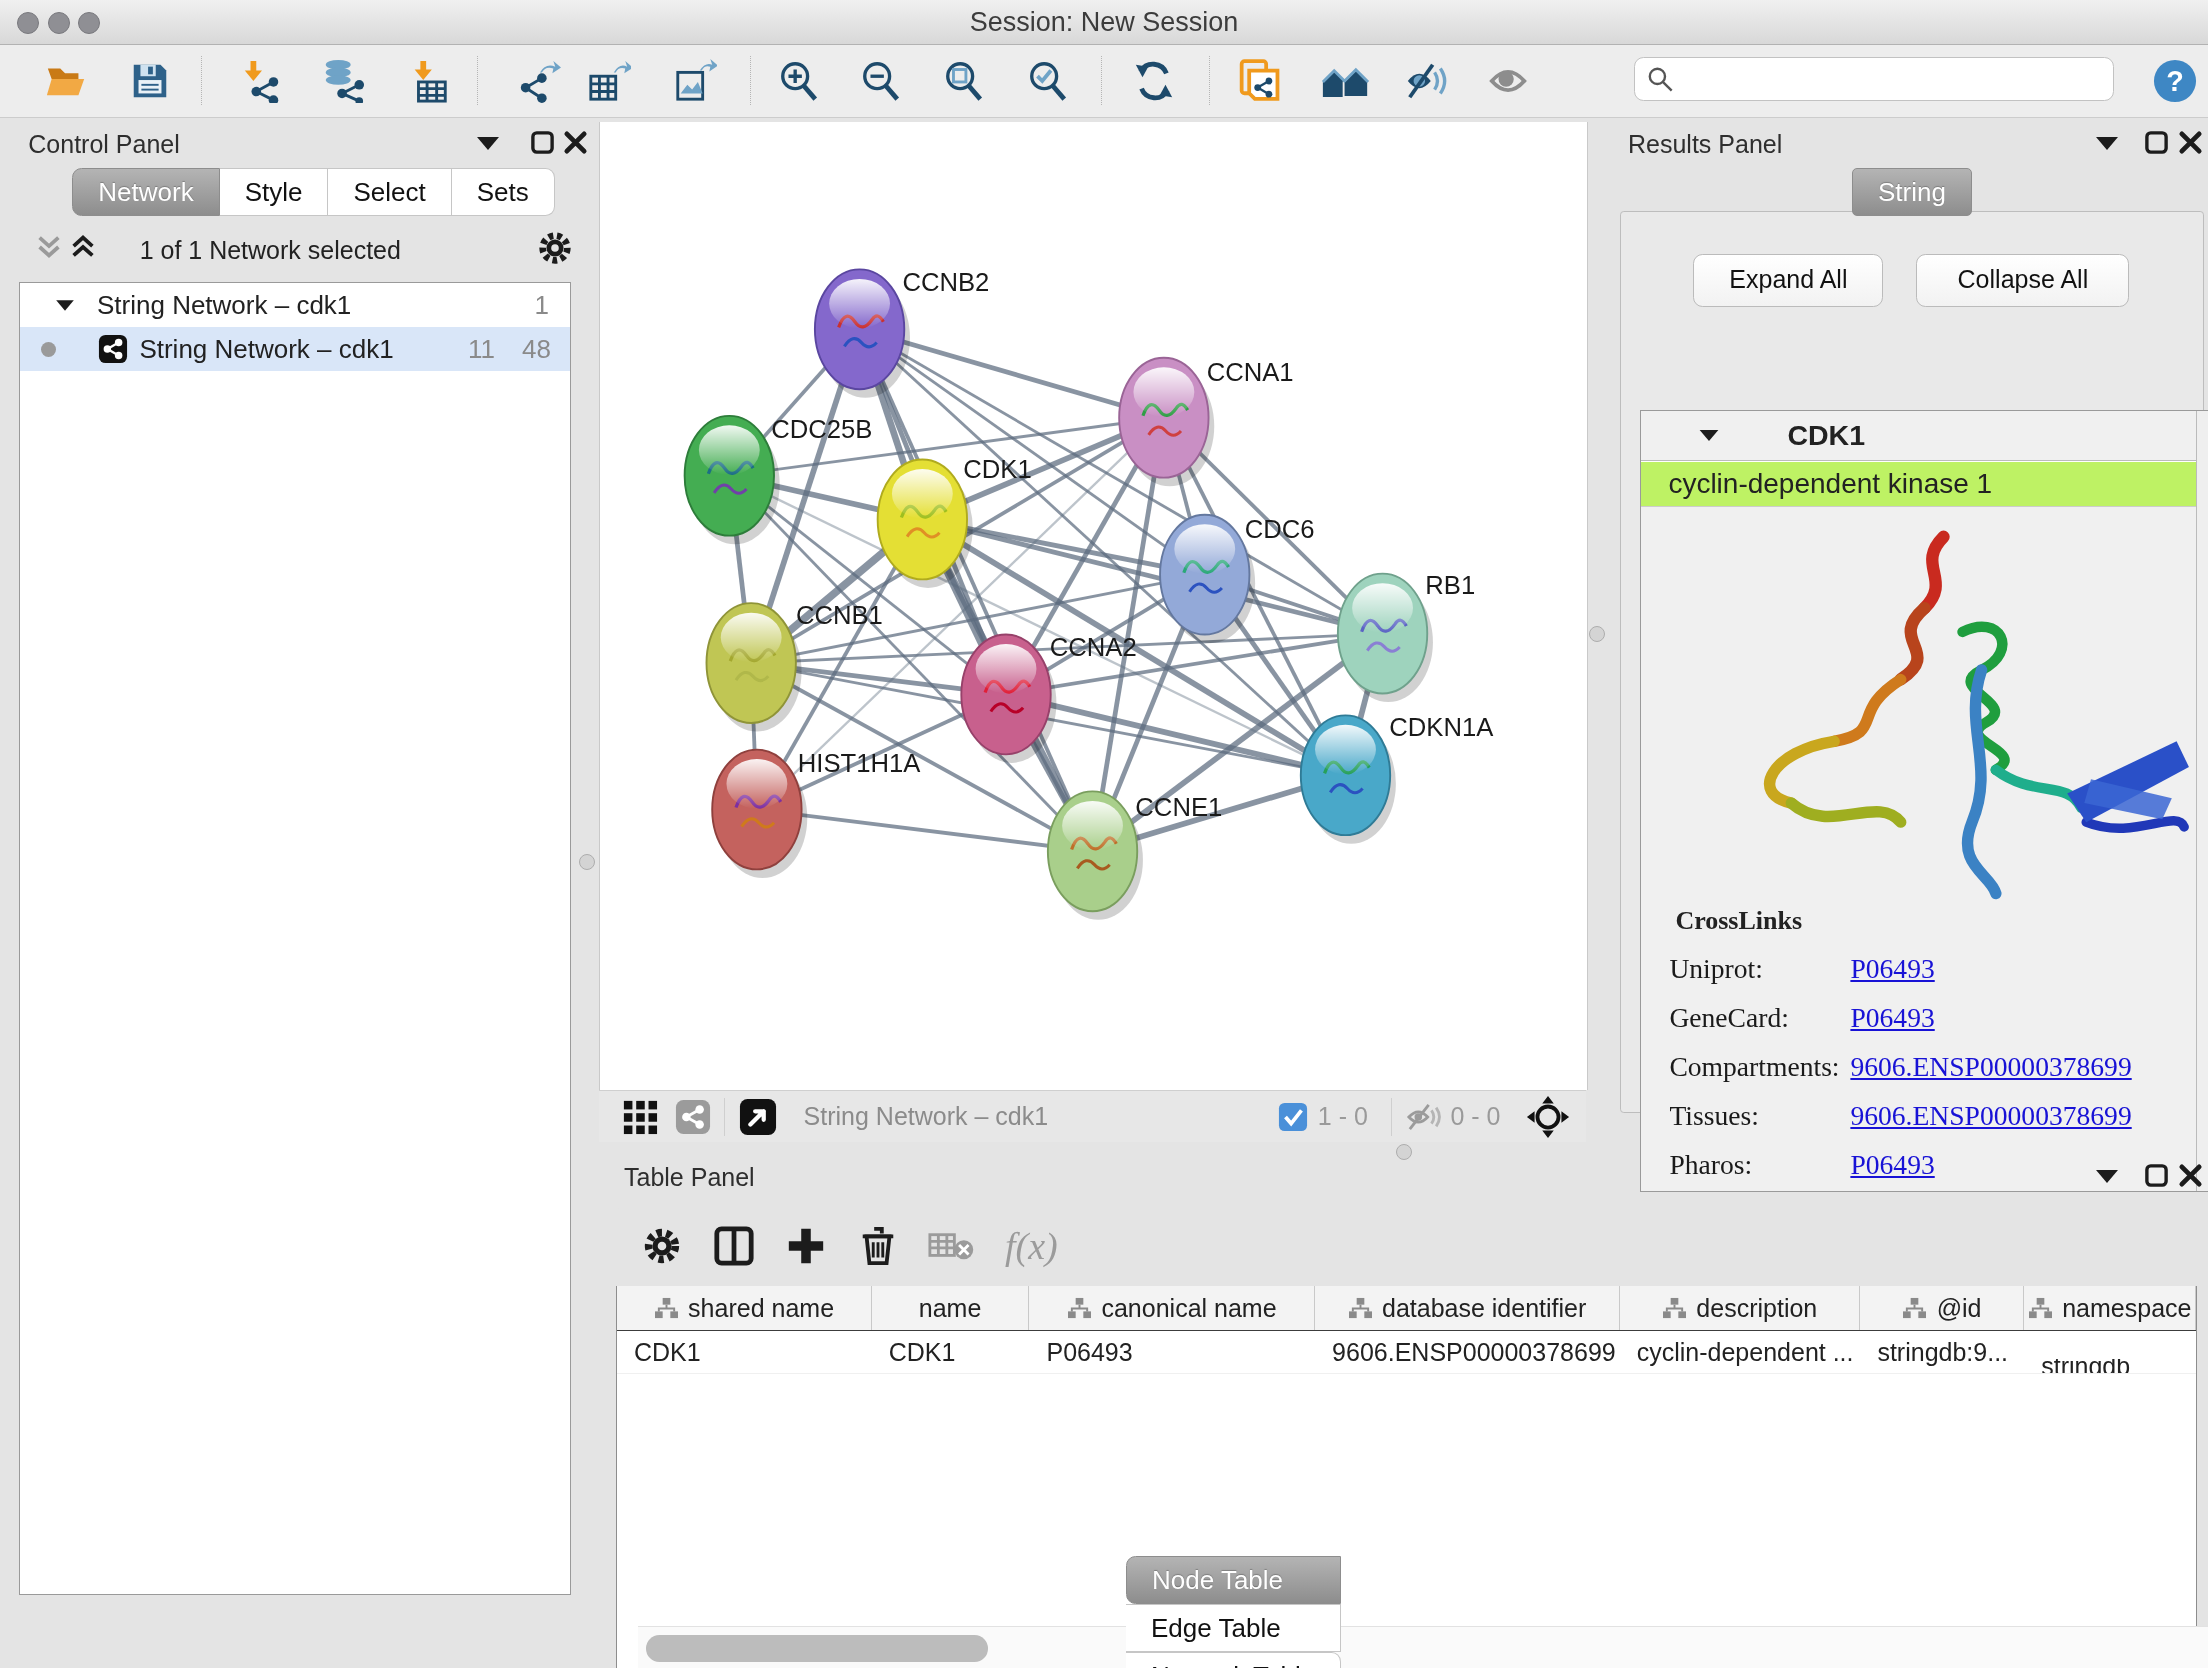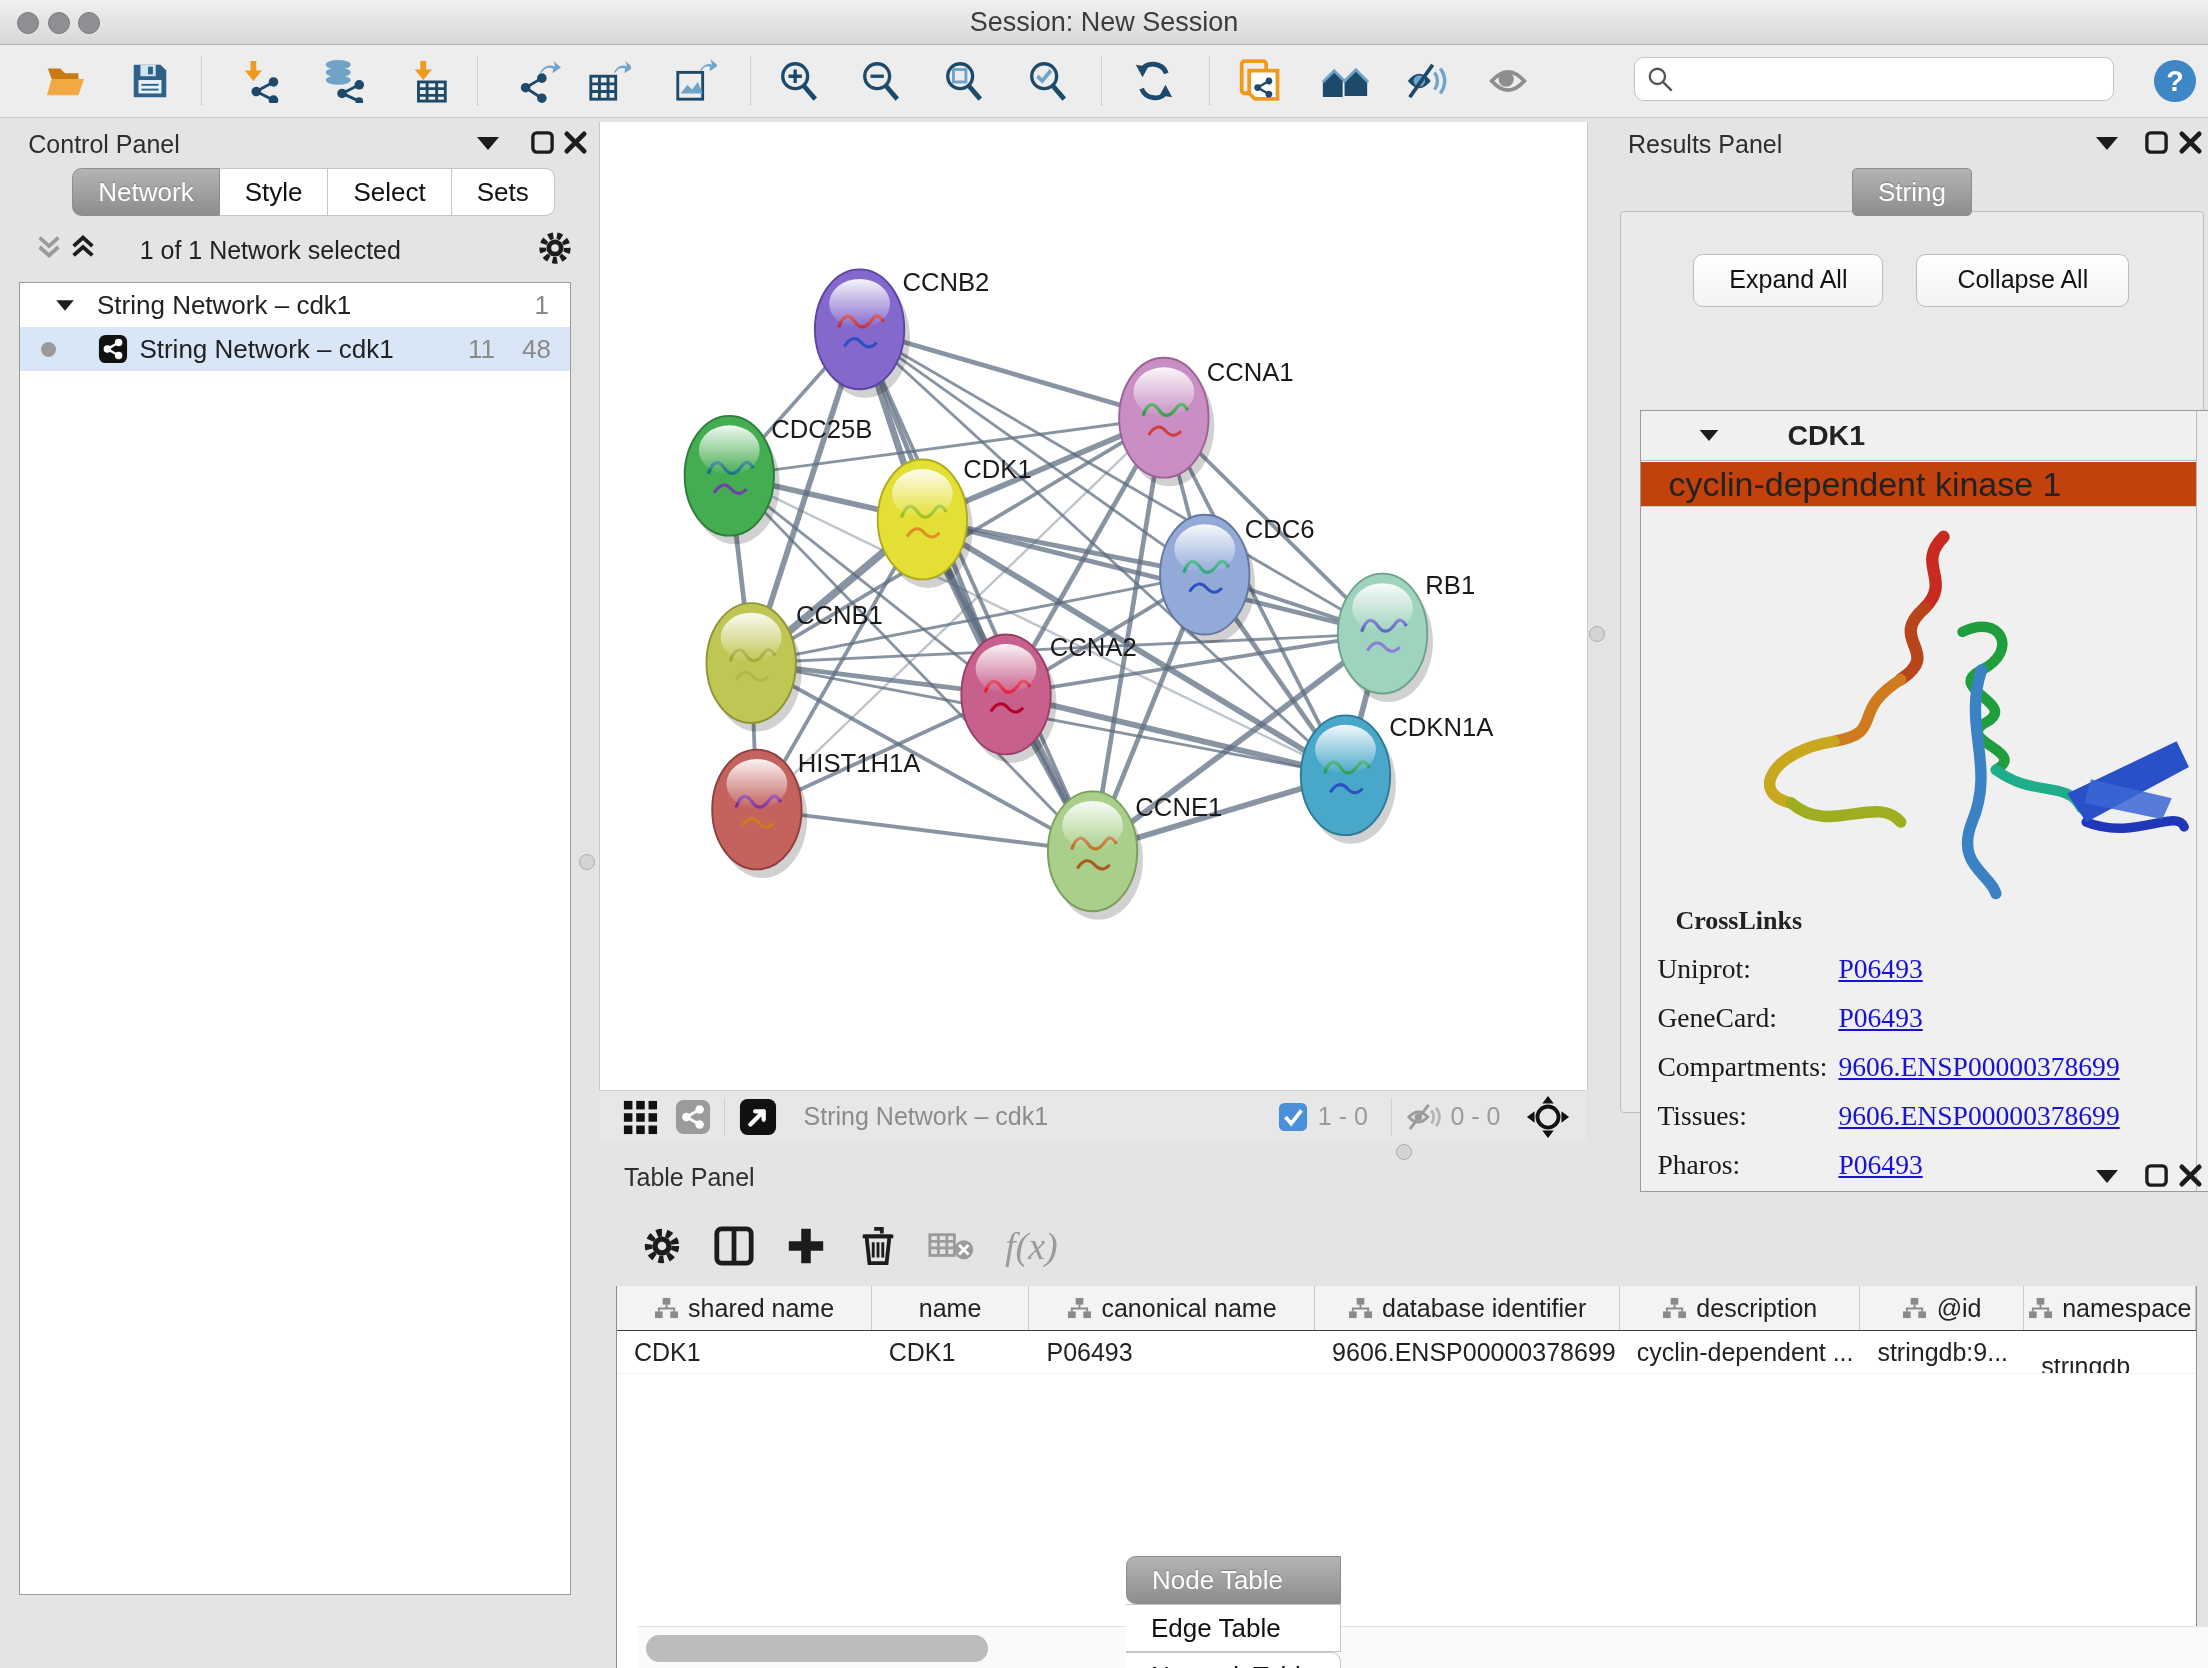--- a/index.html
+++ b/index.html
@@ -52,25 +52,25 @@
   
   #results-panel{left:1609px;top:122px;width:599px;height:999px;}
   #res-box{position:absolute;left:11.4px;top:89px;width:582px;height:900px;background:#e9e9e9;
     border:1px solid #bdbdbd;border-radius:3.8px;}
   .btn{background:linear-gradient(#ffffff,#f2f2f2);border:1px solid #bbb;border-radius:9.5px;
     font-size:25px;height:51px;line-height:49px;text-align:center;color:#111;}
   #res-card{position:absolute;left:19px;top:198px;width:567px;height:780px;background:#f0f0f0;
     border:1.9px solid #9a9a9a;}
   #res-card .hdr{height:49px;display:flex;align-items:center;border-bottom:1px solid #bbb;}
   #res-card .hdr .nm{font-size:28.5px;font-weight:bold;margin-left:67px;}
-  #res-desc{height:44px;line-height:44px;border-bottom:1px solid #ccc;background:#c2410c;
-    font-size:34px;padding-left:27px;border-top:1px solid #fff;}
+  #res-desc{height:44px;line-height:44px;border-bottom:1px solid #ccc;background:#bef264;
+    font-size:28px;padding-left:27px;border-top:1px solid #fff;}
   .xl-title{font-family:Liberation Serif, serif;font-weight:bold;font-size:26px;}
   .xl-row{display:flex;font-family:"Liberation Serif","DejaVu Serif",serif;font-size:27.6px;margin-top:17px;}
-  .xl-row .lbl{width:181px;margin-left:16px;color:#1a1a1a;}
+  .xl-row .lbl{width:181px;margin-left:28px;color:#1a1a1a;}
   .xl-row a{color:#1812d6;text-decoration:underline;}
   #res-scroll{position:absolute;right:0;top:0;width:11.4px;height:100%;background:#efefef;
     border-left:1px solid #bbb;}
   
   #table-panel{left:597px;top:1155px;width:1611px;height:438px;}
   #tbl-toolbar{position:absolute;left:19px;top:51px;width:1581px;height:80px;background:#e4e4e4;
     border-radius:7.6px 7.6px 0 0;display:flex;align-items:center;}
   #tbl-grid{position:absolute;left:19px;top:131px;width:1581px;height:418px;background:#fff;
     border:1px solid #8d8d8d;border-top:none;box-sizing:border-box;}
   .th-row{display:flex;height:44px;background:#f3f3f3;border-bottom:1.9px solid #3c3c3c;}

